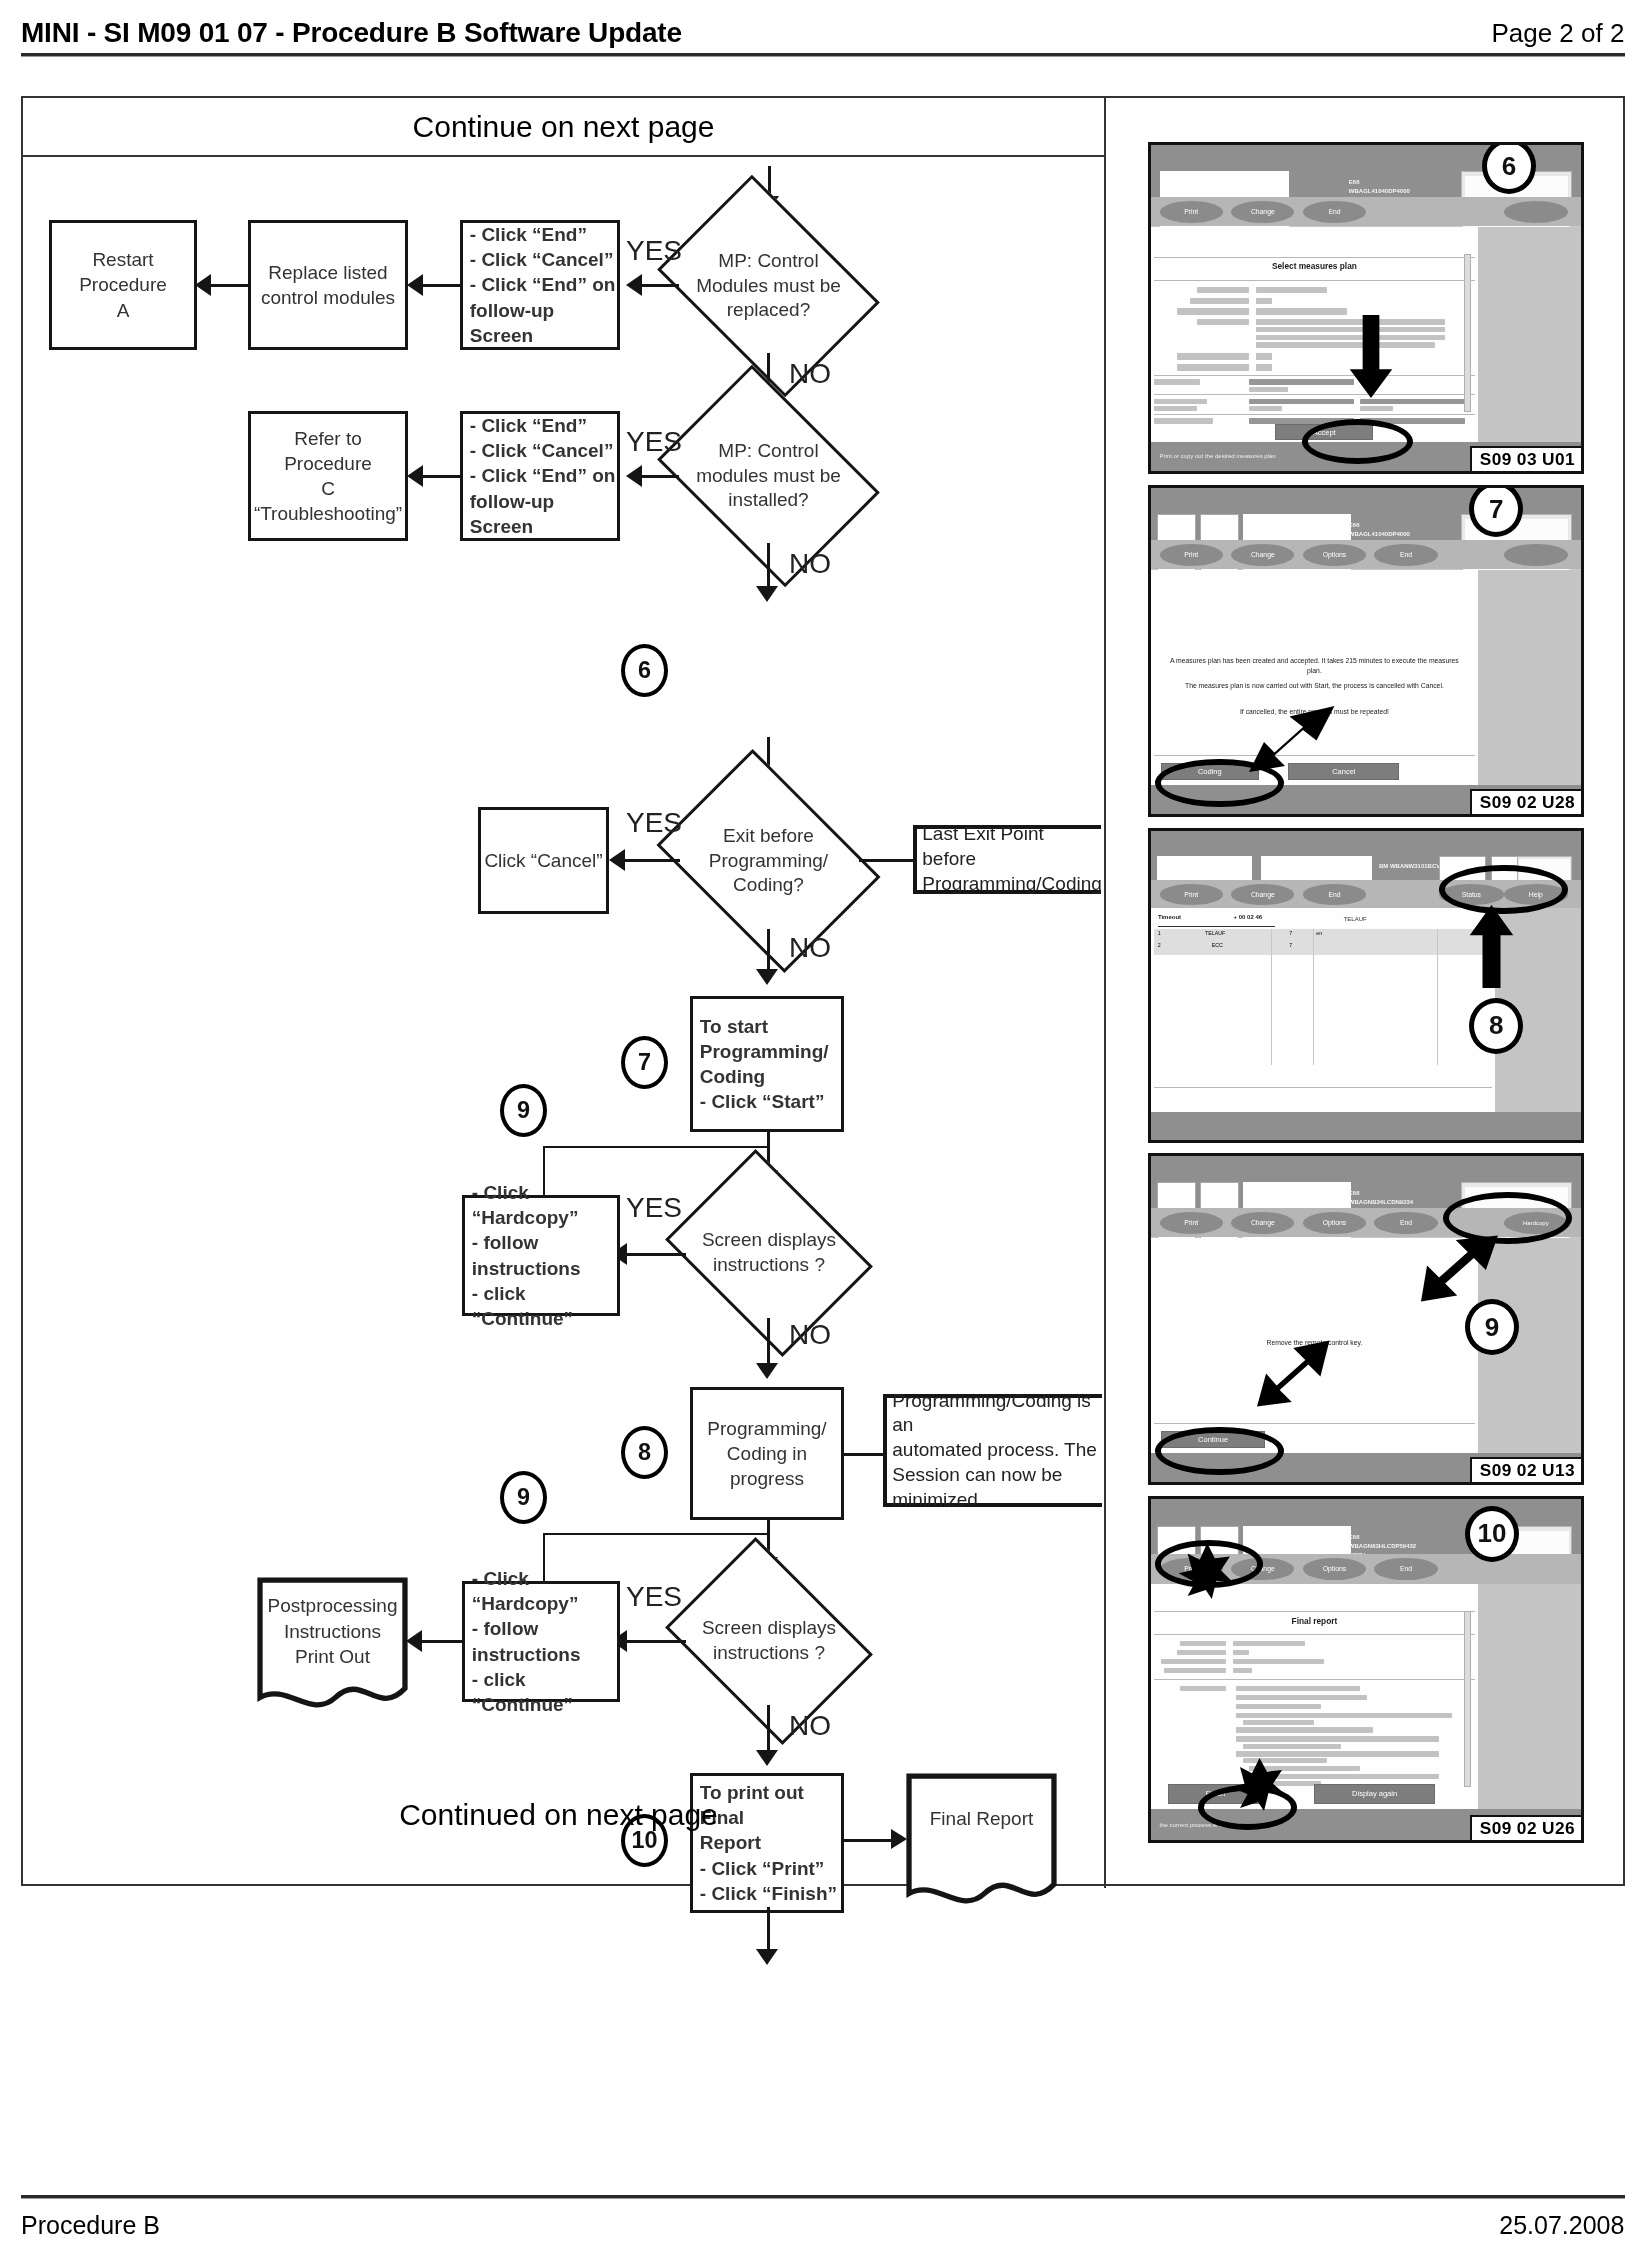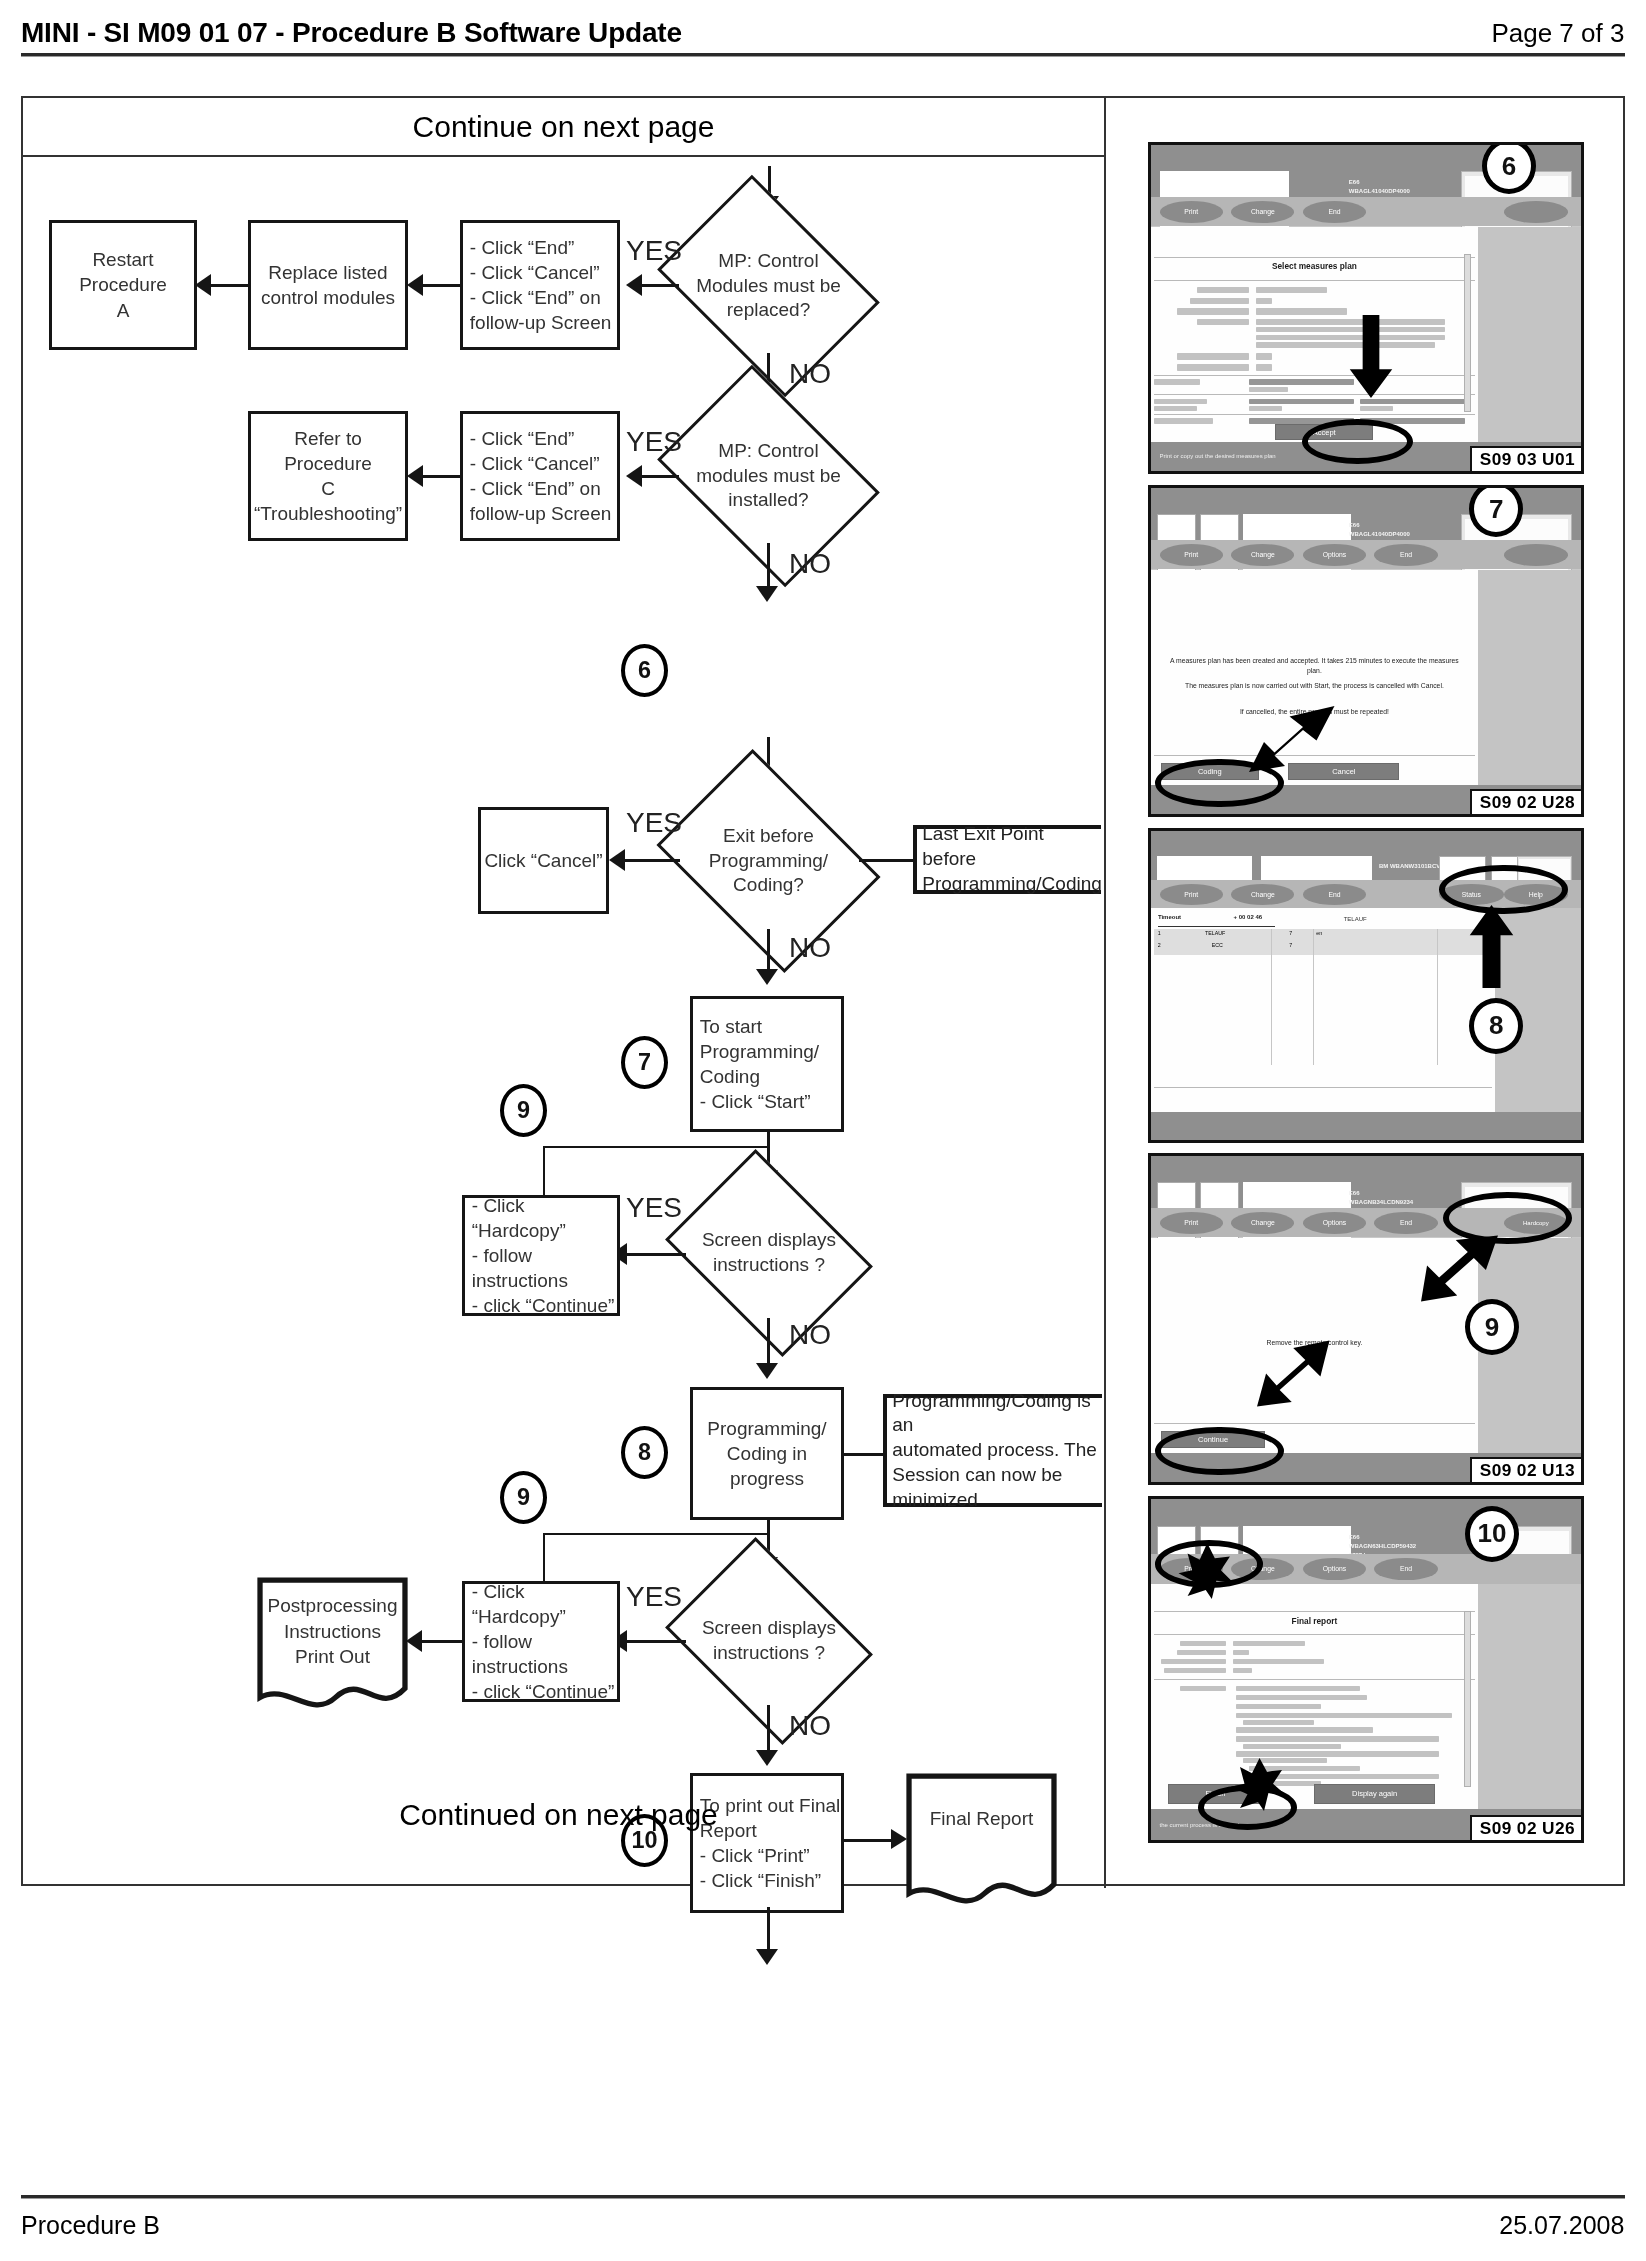--- a/index.html
+++ b/index.html
@@ -60,21 +60,21 @@
   .flow { position: absolute; left: 0; top: 0; width: 1081px; height: 1790px; }
 
   
   .nb {
     position: absolute; background: #fff;
     border: 3px solid #151515;
     display: flex; align-items: center;
     font-size: 19px; line-height: 1.32; color: #333;
   }
   .nb.ctr { justify-content: center; text-align: center; }
-  .nb.lft { justify-content: flex-end; text-align: left; padding-left: 6.8px; }
+  .nb.lft { justify-content: flex-end; text-align: left; padding-left: 6.8px; font-weight: bold; }
   .nb .txt { width: 100%; white-space: pre-line; }
 
   
   .dia { position: absolute; }
   .dia .shape {
     position: absolute; inset: 0;
     background: #fff;
     border: 3px solid #151515;
     transform: rotate(45deg);
   }
@@ -230,21 +230,21 @@
   .bigarrow svg { width: 100%; height: 100%; }
   .blue-sq { position: absolute; background: #2f6fc4; }
 </style>
 </head>
 <body>
 
 <div class="page">
 
   <div class="hdr">
     <div class="hdr-title">MINI - SI M09 01 07 - Procedure B Software Update</div>
-    <div class="hdr-page">Page 7 of 3</div>
+    <div class="hdr-page">Page 2 of 2</div>
   </div>
   <div class="rule-top"></div>
 
   <div class="frame">
     <div class="frame-divider"></div>
 
     <div class="banner-box">
       <span>Continue on next page</span>
     </div>
 

